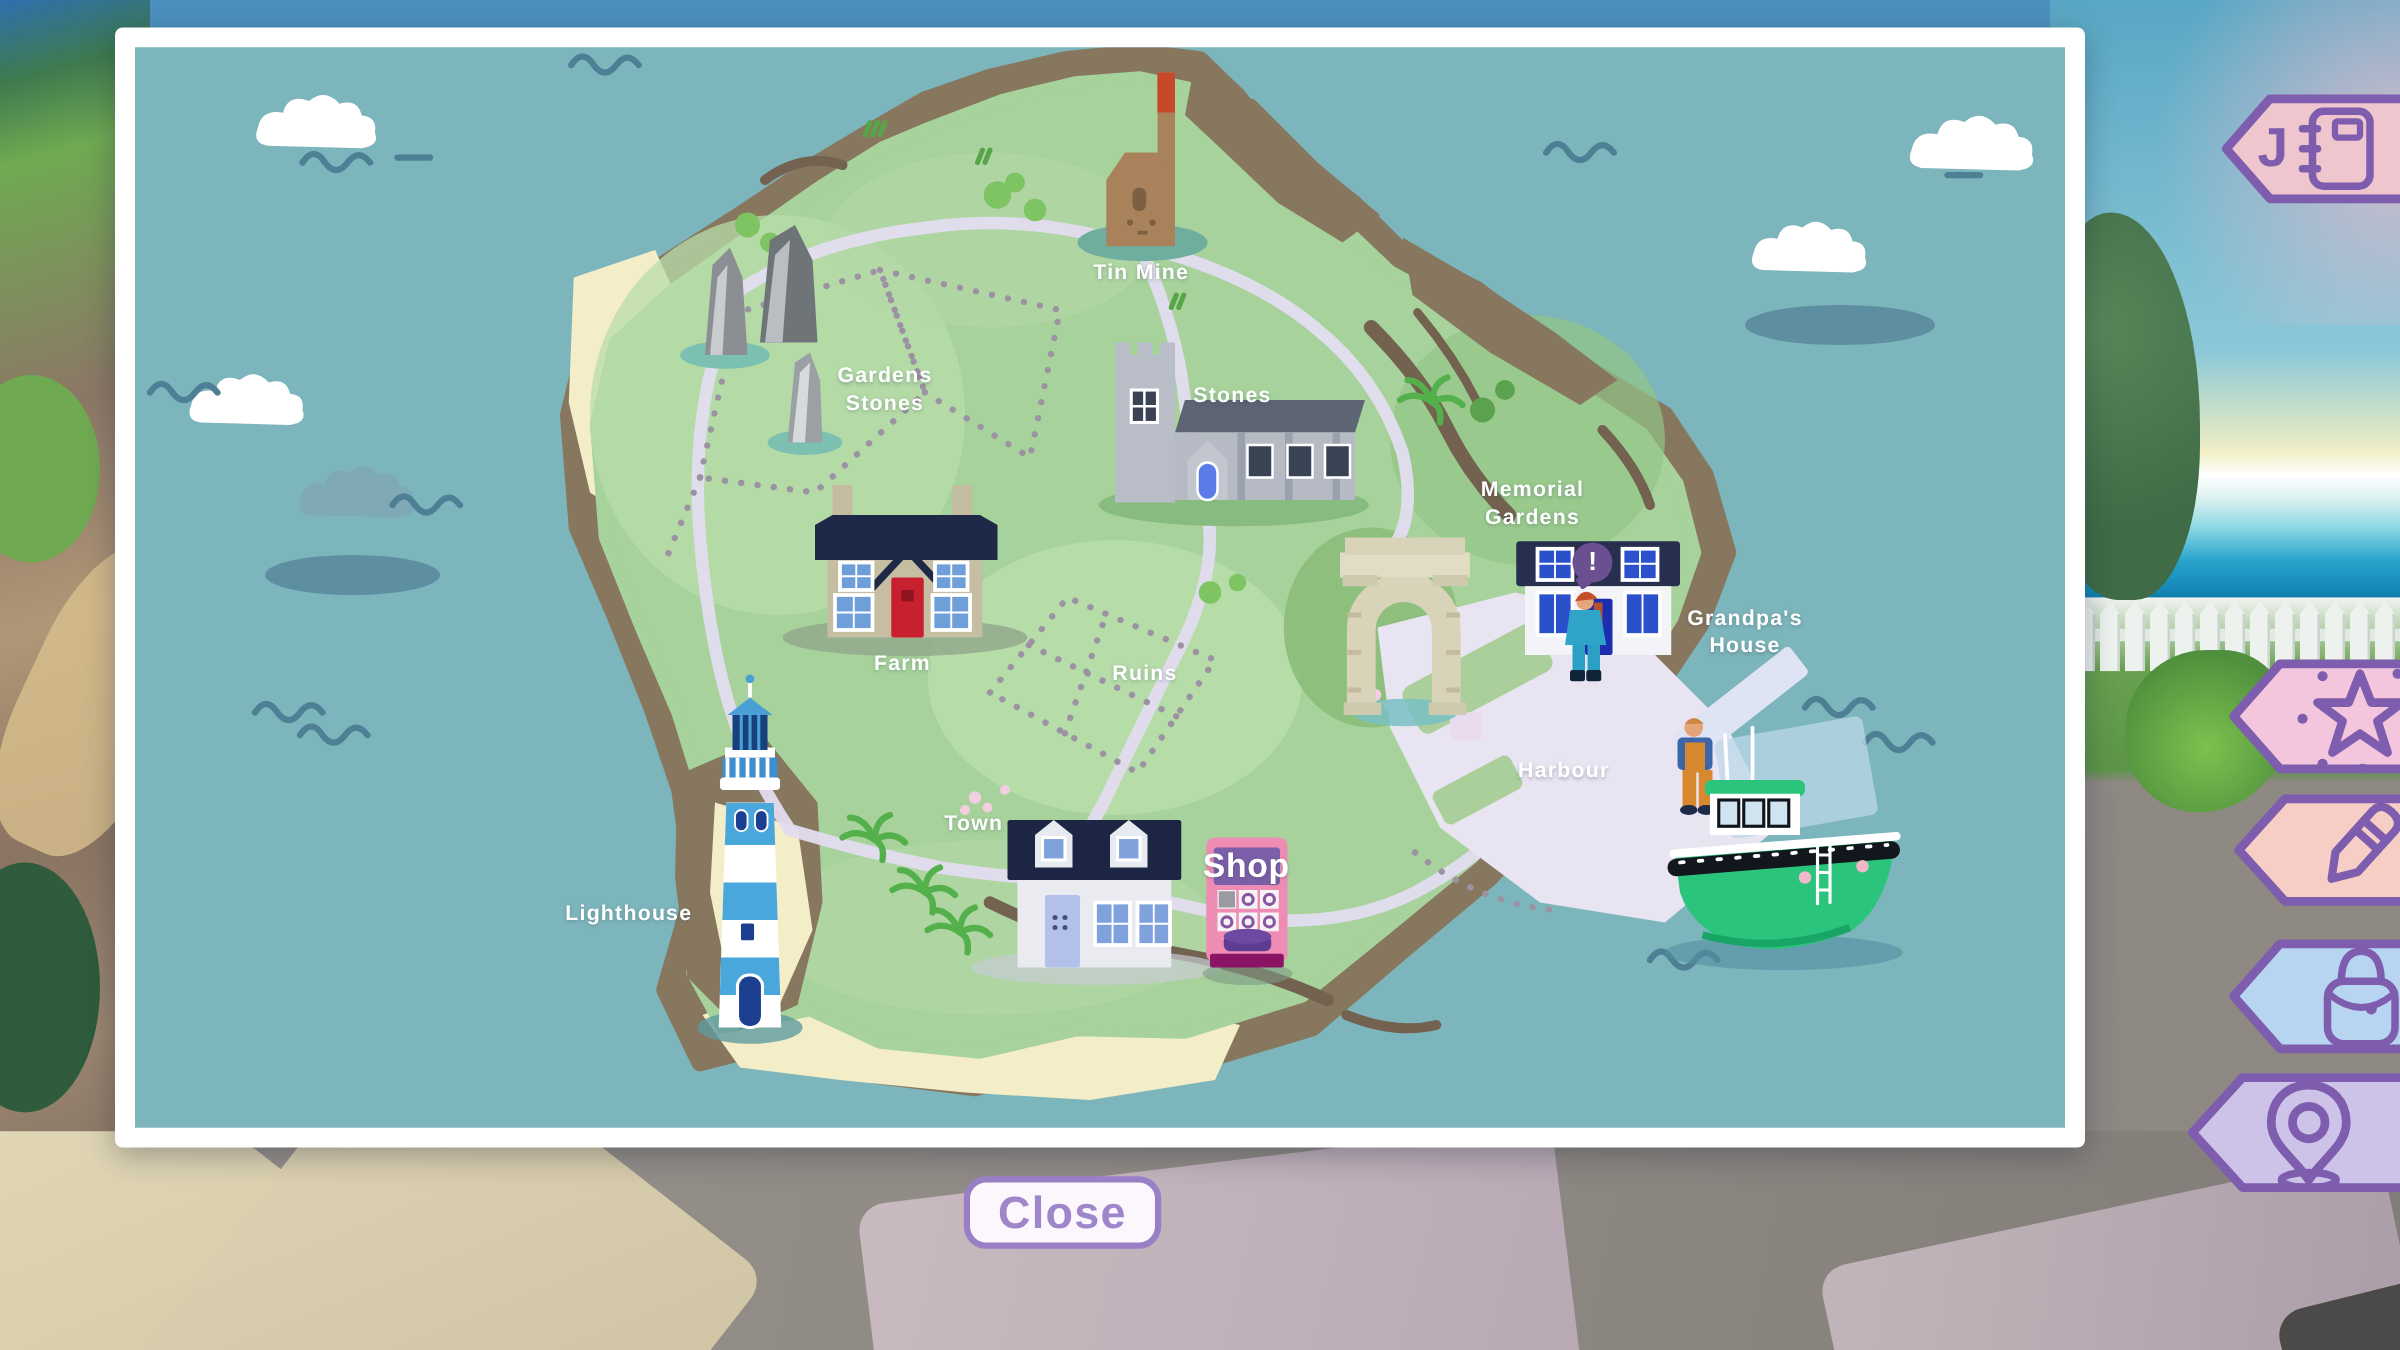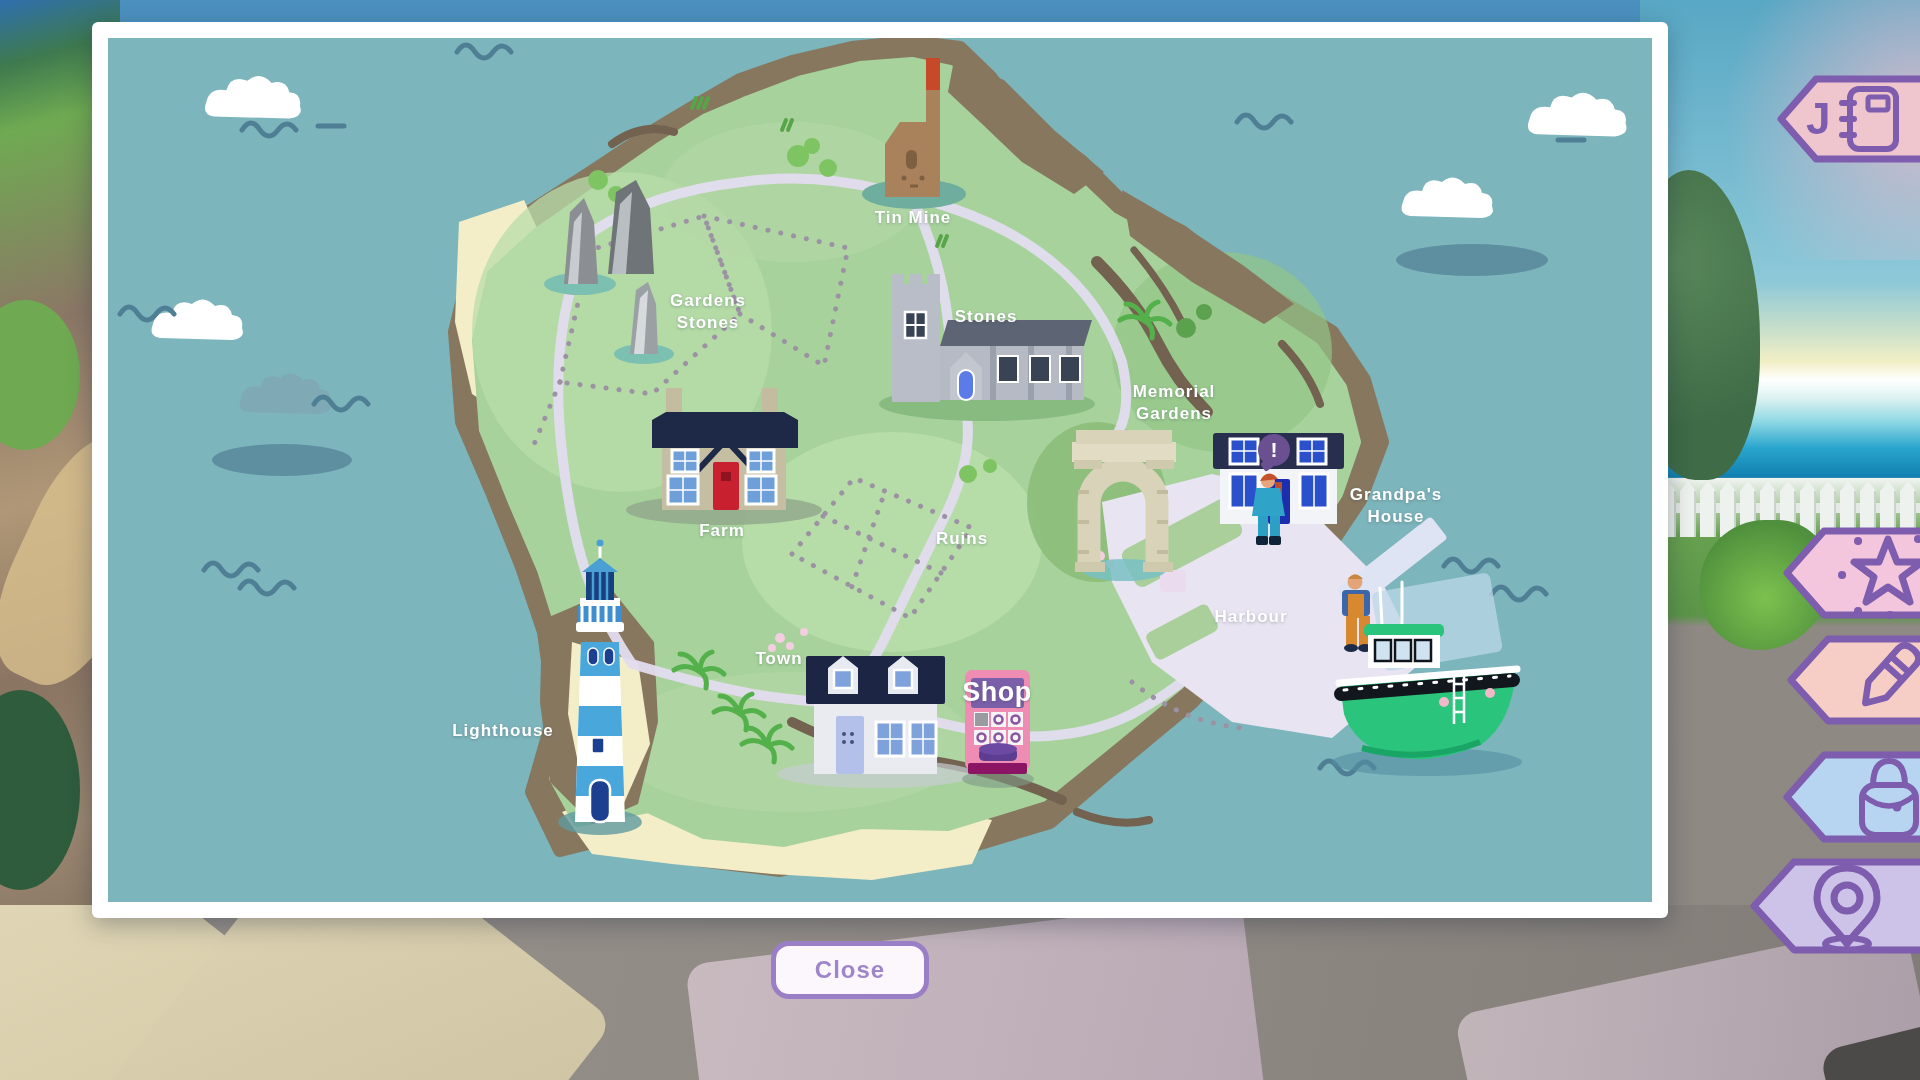--- a/index.html
+++ b/index.html
@@ -42,21 +42,21 @@
     color:#fff;font-weight:700;font-size:21px;display:flex;align-items:center;justify-content:center;}
   .quest-marker::after{content:"";position:absolute;left:4px;bottom:-4px;width:10px;height:10px;background:#6a5090;border-radius:2px;transform:rotate(55deg);}
   
   .side-tab{position:absolute;z-index:20;}
   .side-tab svg{position:absolute;left:0;top:0;overflow:visible;}
   .journal-letter{position:absolute;left:32px;top:50%;transform:translateY(-50%);font-size:44px;font-weight:700;color:#7e5cae;z-index:2;}
   .tab-icon{position:absolute;z-index:2;}
   
   .close-btn{position:absolute;left:771px;top:941px;width:158px;height:58px;z-index:21;
     background:#fcf7fc;border:5px solid #9a7fc6;border-radius:18px;
-    color:#9f86cb;font-family:"Liberation Sans",sans-serif;font-weight:700;font-size:24px;letter-spacing:1px;
+    color:#9f86cb;font-family:"Liberation Sans",sans-serif;font-weight:700;font-size:36px;letter-spacing:1px;
     display:flex;align-items:center;justify-content:center;cursor:pointer;}
 </style>
 </head>
 <body>
 
 <div class="stage">
 
   <div class="bg-left">
     <div class="sand"></div>
       <div class="bush1"></div>
@@ -455,30 +455,30 @@
       </svg>
     </div>
   </div>
 
   <div class="label" style="left:913px;top:218px"><span>Tin Mine</span></div>
   <div class="label" style="left:708px;top:312px">
     <div>Gardens</div>
       <div>Stones</div>
   </div>
   <div class="label" style="left:986px;top:317px"><span>Stones</span></div>
-  <div class="label" style="left:1174px;top:403px">
+  <div class="label" style="left:1226px;top:403px">
     <div>Memorial</div>
       <div>Gardens</div>
   </div>
   <div class="label" style="left:1396px;top:506px">
     <div>Grandpa's</div>
       <div>House</div>
   </div>
   <div class="label" style="left:722px;top:531px"><span>Farm</span></div>
-  <div class="label" style="left:962px;top:539px"><span>Ruins</span></div>
+  <div class="label" style="left:916px;top:539px"><span>Ruins</span></div>
   <div class="label" style="left:1251px;top:617px"><span>Harbour</span></div>
   <div class="label" style="left:779px;top:659px"><span>Town</span></div>
   <div class="label shop-sign" style="left:997px;top:693px"><span>Shop</span></div>
   <div class="label" style="left:503px;top:731px"><span>Lighthouse</span></div>
 
   <div class="quest-marker">
       <span>!</span>
     </div>
 
   <div class="side-tab" style="left:1774px;top:75px;width:146px;height:88px">

